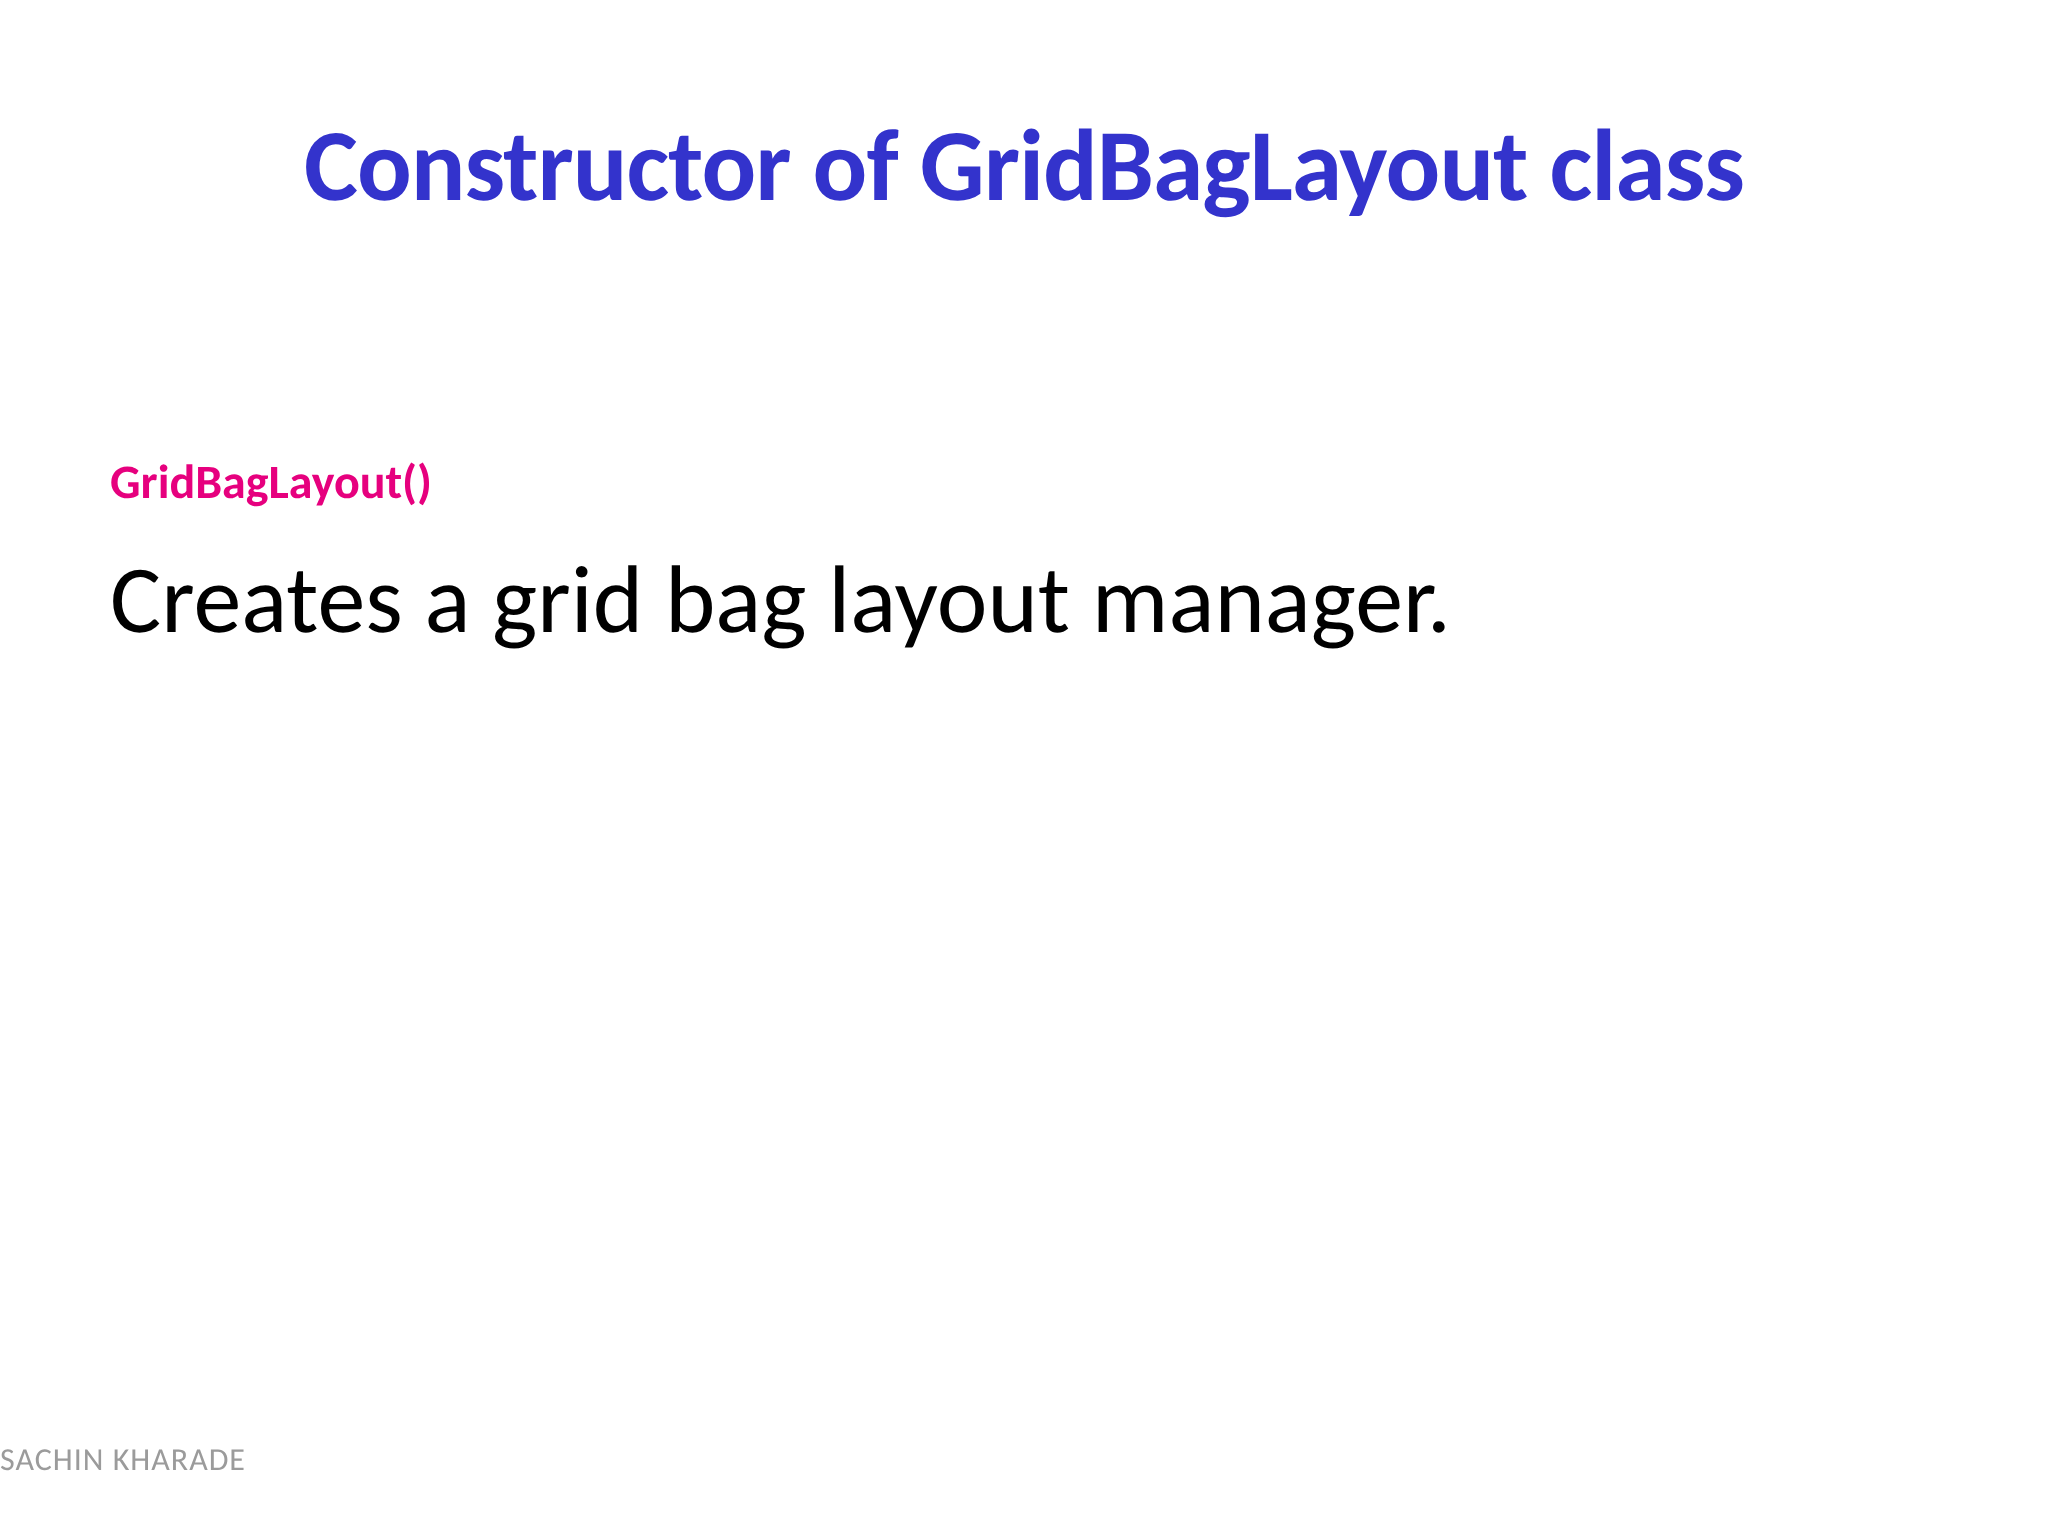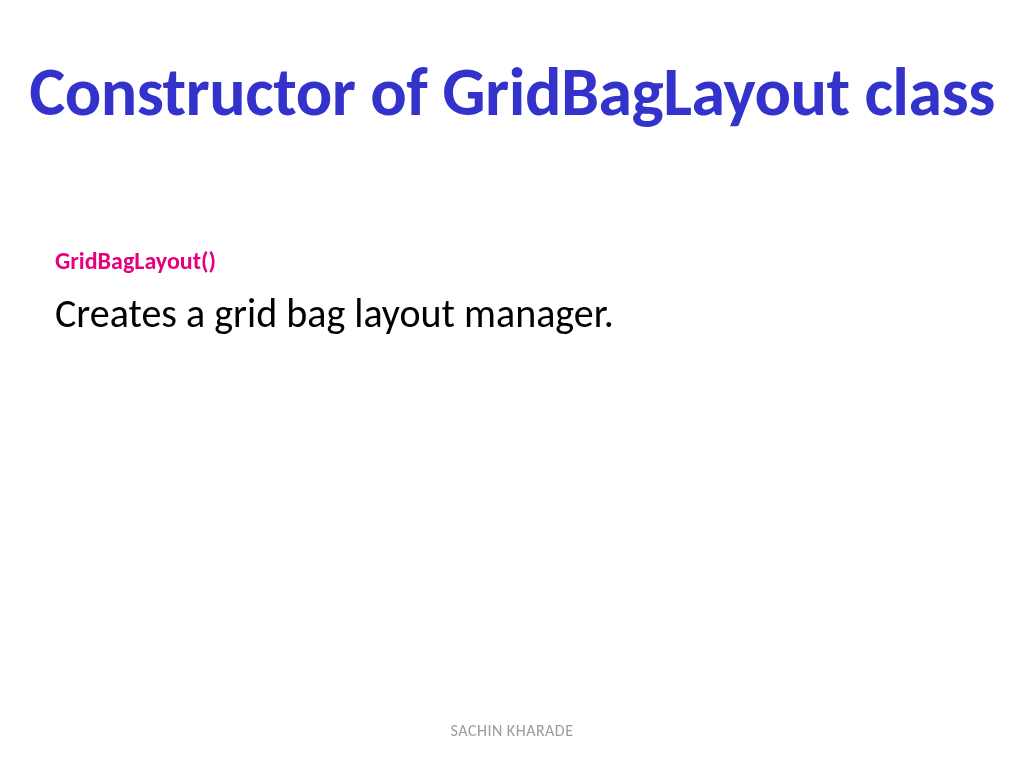--- a/index.html
+++ b/index.html
@@ -10,50 +10,49 @@
     body {
       width: 1024px;
       height: 768px;
       background: #ffffff;
       font-family: Calibri, 'Segoe UI', Arial, sans-serif;
       position: relative;
       overflow: hidden;
     }
     .slide-title {
       color: #3333cc;
-      font-size: 68px;
+      font-size: 51px;
       font-weight: bold;
       text-align: center;
       padding-top: 55px;
       line-height: 1.1;
       letter-spacing: -0.5px;
     }
     .content-area {
       padding-left: 55px;
       padding-top: 115px;
     }
     .constructor-name {
       color: #e6007e;
       font-size: 24px;
       font-weight: bold;
       line-height: 1.3;
     }
     .constructor-description {
       color: #000000;
-      font-size: 40px;
+      font-size: 48px;
       font-weight: normal;
       line-height: 1.3;
       padding-top: 12px;
     }
     .footer-author {
       position: absolute;
       bottom: 28px;
       left: 0;
       right: 0;
-      text-align: center;
       color: #9b9b9b;
       font-size: 16px;
       letter-spacing: 0.5px;
     }
   </style>
 </head>
 <body>
 
 <h1 class="slide-title">Constructor of GridBagLayout class</h1>
 

